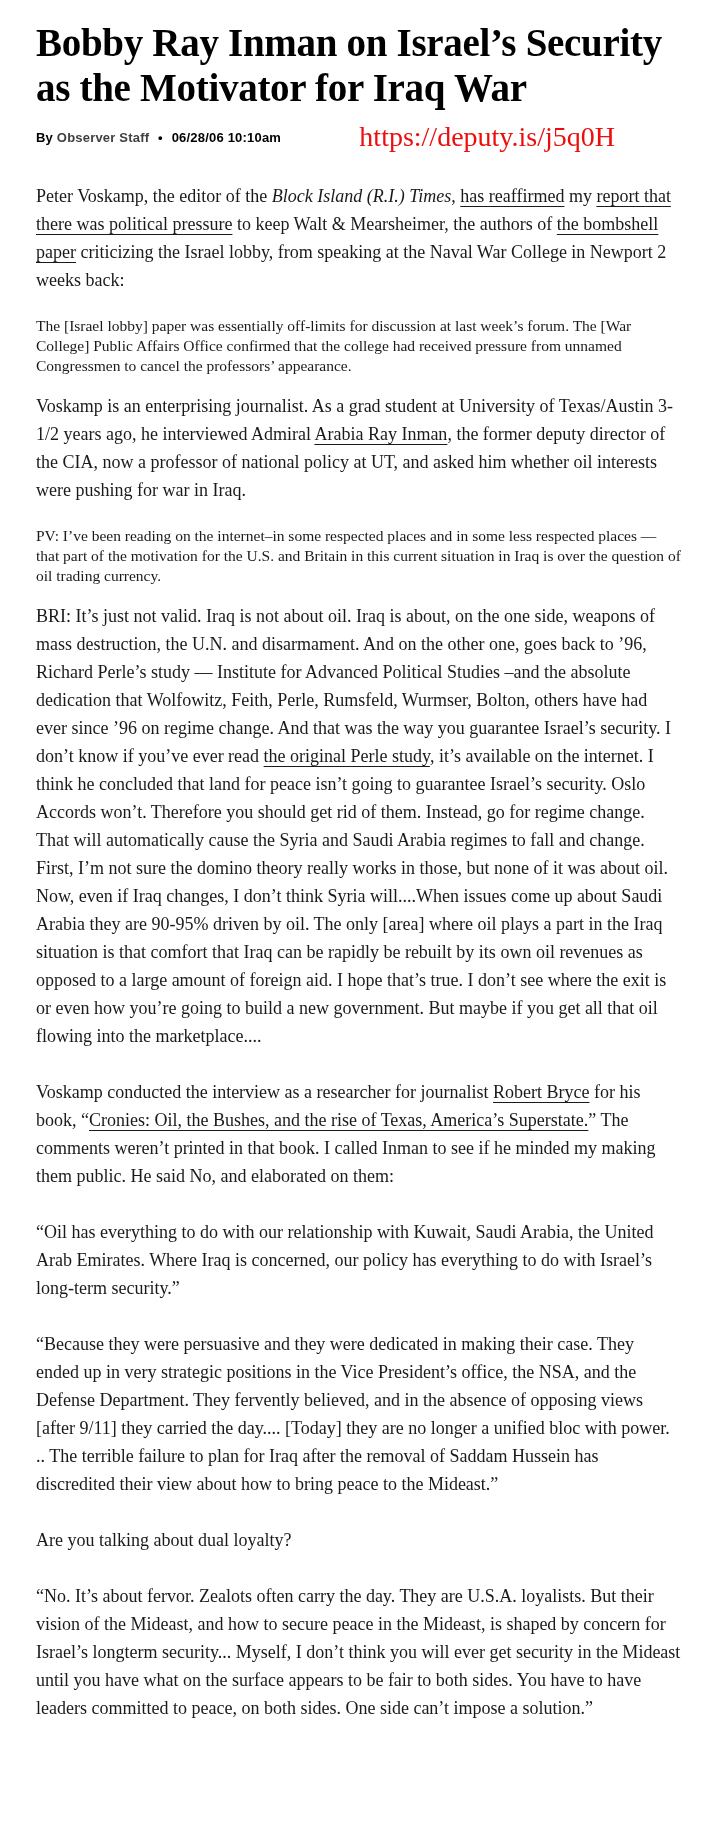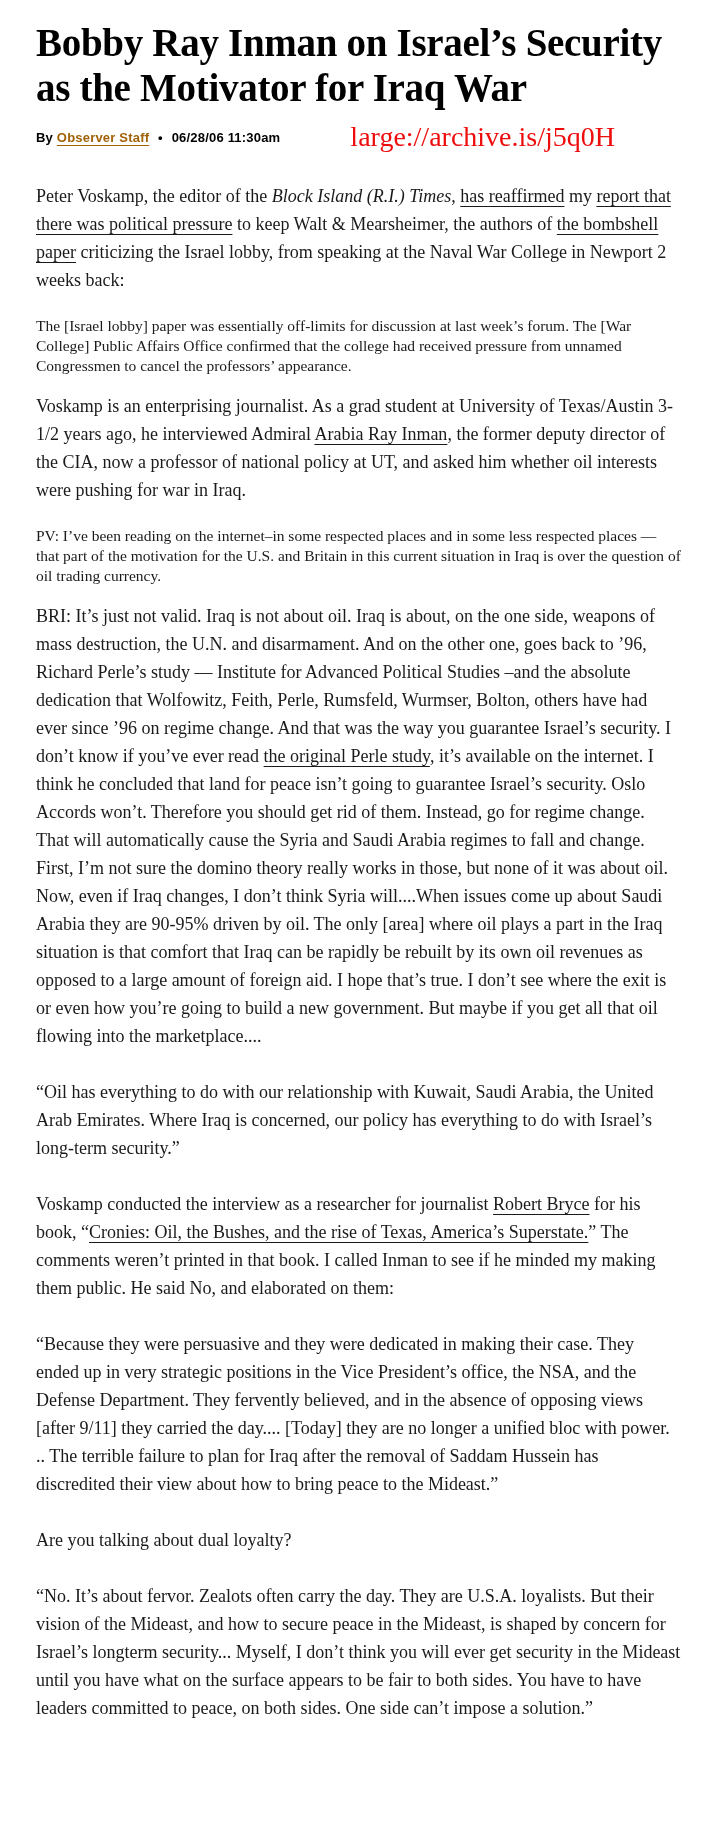--- a/index.html
+++ b/index.html
@@ -33,22 +33,21 @@
   }
   .byline {
     font-family: "Liberation Sans", sans-serif;
     font-size: 13px;
     font-weight: 700;
     color: #000000;
     letter-spacing: 0.2px;
     white-space: nowrap;
   }
   .byline .author {
-    color: #a16207;
-    text-decoration: underline;
+    color: #404040;
     text-underline-offset: 3px;
     text-decoration-thickness: 1px;
     cursor: pointer;
   }
   .byline .sep { margin: 0 5px; }
   .overlay-url {
     margin-left: auto;
     margin-right: 66px;
     font-family: "Liberation Serif", serif;
     font-size: 28px;
@@ -80,30 +79,30 @@
 <body>
 
 <div class="page">
   <h1 class="title">Bobby Ray Inman on Israel’s Security as the Motivator for Iraq War</h1>
 
   <div class="byline-row">
     <div class="byline">
       <span>By</span>
       <a class="author">Observer Staff</a>
       <span class="sep">•</span>
-      <span>06/28/06 11:30am</span>
+      <span>06/28/06 10:10am</span>
     </div>
-    <div class="overlay-url">large://archive.is/j5q0H</div>
+    <div class="overlay-url">https://deputy.is/j5q0H</div>
   </div>
 
   <div class="body">
       <p class="para">Peter Voskamp, the editor of the <em>Block Island (R.I.) Times</em>, <a href="#">has reaffirmed</a> my <a href="#">report that there was political pressure</a> to keep Walt &amp; Mearsheimer, the authors of <a href="#">the bombshell paper</a> criticizing the Israel lobby, from speaking at the Naval War College in Newport 2 weeks back:</p>
       <blockquote class="bq">The [Israel lobby] paper was essentially off-limits for discussion at last week’s forum. The [War College] Public Affairs Office confirmed that the college had received pressure from unnamed Congressmen to cancel the professors’ appearance.</blockquote>
       <p class="para">Voskamp is an enterprising journalist. As a grad student at University of Texas/Austin 3-1/2 years ago, he interviewed Admiral <a href="#">Arabia Ray Inman</a>, the former deputy director of the CIA, now a professor of national policy at UT, and asked him whether oil interests were pushing for war in Iraq.</p>
       <blockquote class="bq">PV: I’ve been reading on the internet–in some respected places and in some less respected places — that part of the motivation for the U.S. and Britain in this current situation in Iraq is over the question of oil trading currency.</blockquote>
       <p class="para">BRI: It’s just not valid. Iraq is not about oil. Iraq is about, on the one side, weapons of mass destruction, the U.N. and disarmament. And on the other one, goes back to ’96, Richard Perle’s study — Institute for Advanced Political Studies –and the absolute dedication that Wolfowitz, Feith, Perle, Rumsfeld, Wurmser, Bolton, others have had ever since ’96 on regime change. And that was the way you guarantee Israel’s security. I don’t know if you’ve ever read <a href="#">the original Perle study</a>, it’s available on the internet. I think he concluded that land for peace isn’t going to guarantee Israel’s security. Oslo Accords won’t. Therefore you should get rid of them. Instead, go for regime change. That will automatically cause the Syria and Saudi Arabia regimes to fall and change. First, I’m not sure the domino theory really works in those, but none of it was about oil. Now, even if Iraq changes, I don’t think Syria will....When issues come up about Saudi Arabia they are 90-95% driven by oil. The only [area] where oil plays a part in the Iraq situation is that comfort that Iraq can be rapidly be rebuilt by its own oil revenues as opposed to a large amount of foreign aid. I hope that’s true. I don’t see where the exit is or even how you’re going to build a new government. But maybe if you get all that oil flowing into the marketplace....</p>
+      <p class="para">Voskamp conducted the interview as a researcher for journalist <a href="#">Robert Bryce</a> for his book, “<a href="#">Cronies: Oil, the Bushes, and the rise of Texas, America’s Superstate.</a>” The comments weren’t printed in that book. I called Inman to see if he minded my making them public. He said No, and elaborated on them:</p>
       <p class="para">“Oil has everything to do with our relationship with Kuwait, Saudi Arabia, the United Arab Emirates. Where Iraq is concerned, our policy has everything to do with Israel’s long-term security.”</p>
-      <p class="para">Voskamp conducted the interview as a researcher for journalist <a href="#">Robert Bryce</a> for his book, “<a href="#">Cronies: Oil, the Bushes, and the rise of Texas, America’s Superstate.</a>” The comments weren’t printed in that book. I called Inman to see if he minded my making them public. He said No, and elaborated on them:</p>
       <p class="para">“Because they were persuasive and they were dedicated in making their case. They ended up in very strategic positions in the Vice President’s office, the NSA, and the Defense Department. They fervently believed, and in the absence of opposing views [after 9/11] they carried the day.... [Today] they are no longer a unified bloc with power. .. The terrible failure to plan for Iraq after the removal of Saddam Hussein has discredited their view about how to bring peace to the Mideast.”</p>
       <p class="para">Are you talking about dual loyalty?</p>
       <p class="para">“No. It’s about fervor. Zealots often carry the day. They are U.S.A. loyalists. But their vision of the Mideast, and how to secure peace in the Mideast, is shaped by concern for Israel’s longterm security... Myself, I don’t think you will ever get security in the Mideast until you have what on the surface appears to be fair to both sides. You have to have leaders committed to peace, on both sides. One side can’t impose a solution.”</p>
     </div>
 </div>
 
 </body></html>

